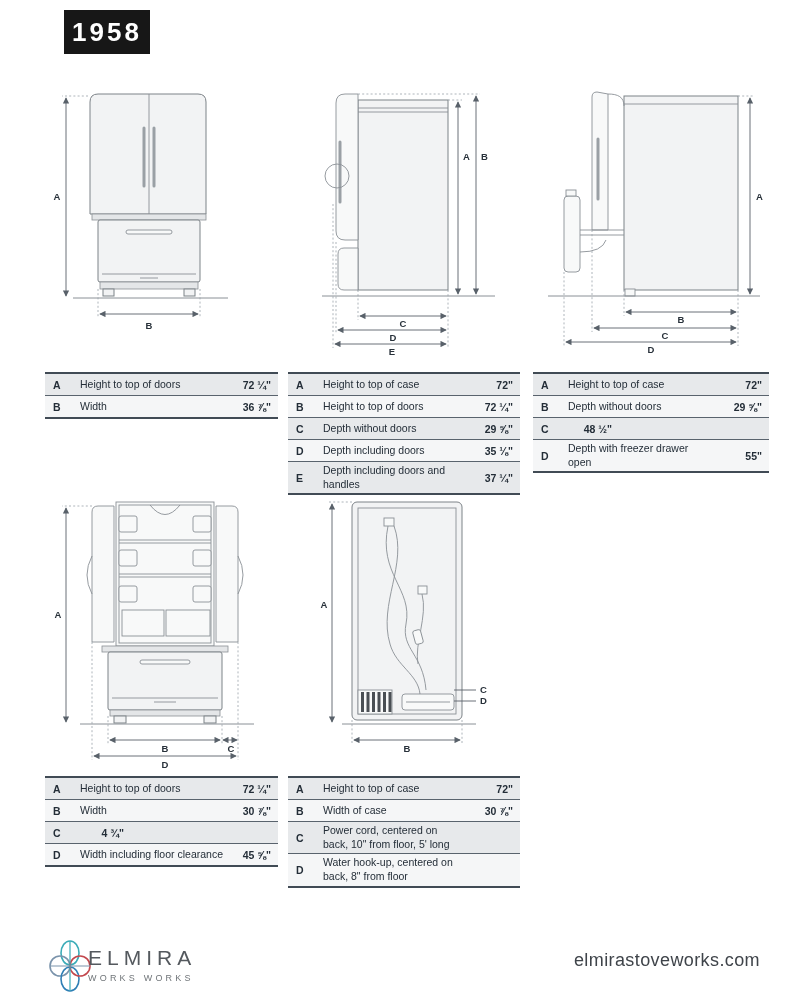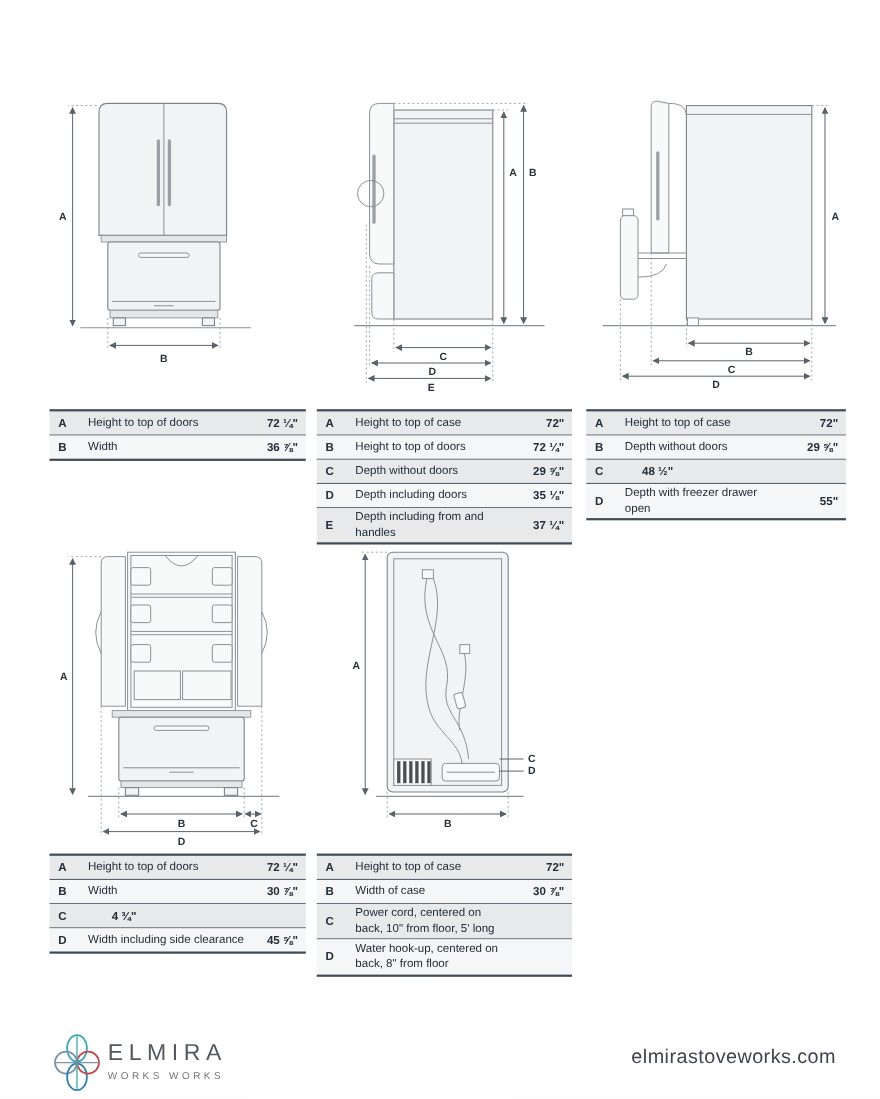--- a/index.html
+++ b/index.html
@@ -35,30 +35,33 @@
   .ol2{fill:#f8f9f9;stroke:#8a9095;stroke-width:0.9;}
   .trim{fill:#e4e6e8;stroke:#8a9095;stroke-width:0.8;}
   .ln{stroke:#8a9095;stroke-width:0.9;fill:none;}
   .hnd{stroke:#9aa0a5;stroke-width:3;stroke-linecap:round;fill:none;}
   .dim-line{stroke:#59616a;stroke-width:0.9;fill:none;}
   .ext{stroke:#9aa2a9;stroke-width:0.8;stroke-dasharray:2 2.2;fill:none;}
   .floor{stroke:#8a9096;stroke-width:1;}
   .dimlbl{font-family:"Liberation Sans",sans-serif;font-size:9.5px;font-weight:bold;fill:#28313a;}
   
   .footer-logo{position:absolute;left:46px;top:938px;}
-  .brand{position:absolute;left:98px;top:946px;color:#54595e;}
+  .brand{position:absolute;left:88px;top:946px;color:#54595e;}
   .brand .nm{font-size:21px;letter-spacing:5px;font-weight:400;}
   .brand .tg{font-size:9px;letter-spacing:3.2px;color:#707579;margin-top:3px;}
   .website{position:absolute;right:40px;top:950px;font-size:18px;color:#3f444a;letter-spacing:0.4px;text-align:right;}
 </style>
 </head>
 <body>
 
 <div class="page">
 
+  <div class="model-box">
+    <span>1958</span>
+  </div>
 
   <svg class="diag d1" width="200" height="256" viewBox="0 0 200 256">
     <defs>
       <marker id="m1" viewBox="0 0 8 8" refX="7" refY="4" markerWidth="7" markerHeight="7" orient="auto-start-reverse">
         <path d="M0,0L8,4L0,8z" fill="#59616a"></path>
       </marker>
     </defs>
     <g>
       <path class="ol" d="M42,16 q0,-8 8,-8 L150,8 q8,0 8,8 L158,128 L42,128 Z"></path>
       <line class="ln" x1="101" y1="8" x2="101" y2="128"></line>
@@ -333,21 +336,21 @@
       <span class="lbl">Depth without doors</span>
       <span class="val">29 ⅝"</span>
     </div>
     <div class="row">
       <span class="key">D</span>
       <span class="lbl">Depth including doors</span>
       <span class="val">35 ⅛"</span>
     </div>
     <div class="row shade">
       <span class="key">E</span>
-      <span class="lbl">Depth including from and handles</span>
+      <span class="lbl">Depth including doors and handles</span>
       <span class="val">37 ¼"</span>
     </div>
   </div>
 
   <div class="spec-table t3">
     <div class="row shade">
       <span class="key">A</span>
       <span class="lbl">Height to top of case</span>
       <span class="val">72"</span>
     </div>
@@ -377,21 +380,21 @@
       <span class="key">B</span>
       <span class="lbl">Width</span>
       <span class="val">30 ⅞"</span>
     </div>
     <div class="row shade">
       <span class="key">C</span>
       <span class="val">4 ¾"</span>
     </div>
     <div class="row">
       <span class="key">D</span>
-      <span class="lbl">Width including side clearance</span>
+      <span class="lbl">Width including floor clearance</span>
       <span class="val">45 ⅝"</span>
     </div>
   </div>
 
   <div class="spec-table t5">
     <div class="row shade">
       <span class="key">A</span>
       <span class="lbl">Height to top of case</span>
       <span class="val">72"</span>
     </div>

